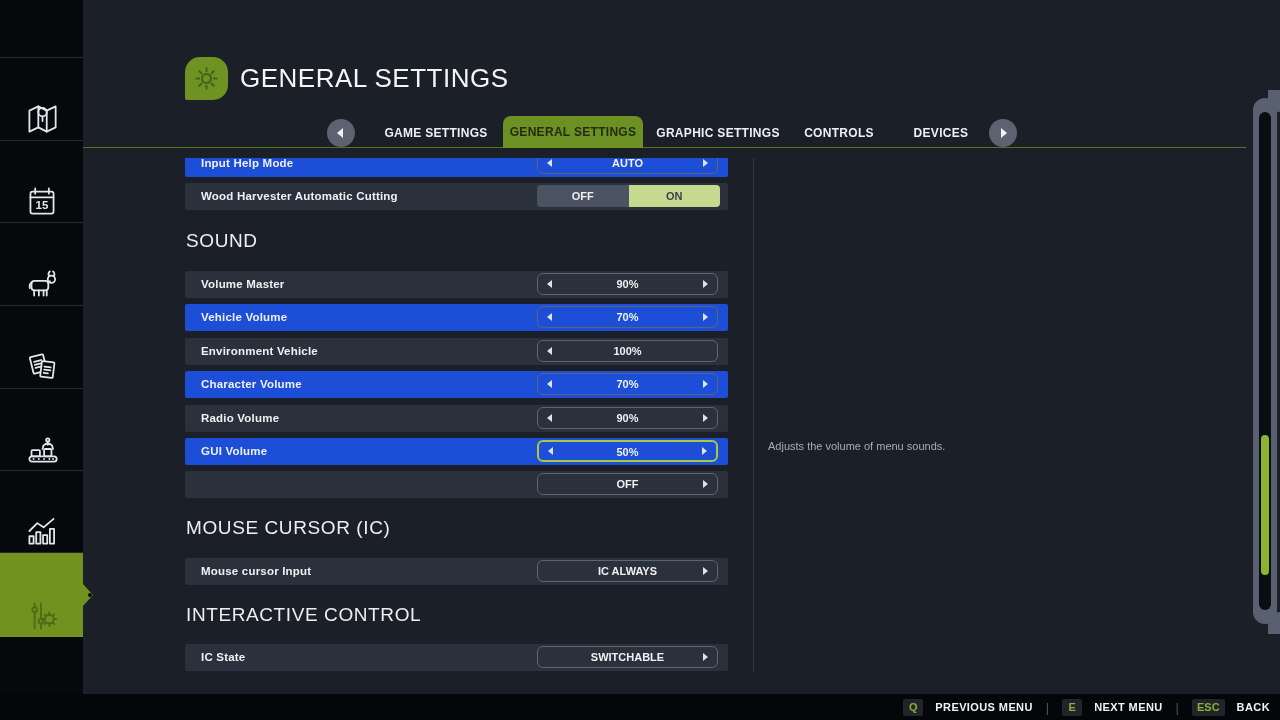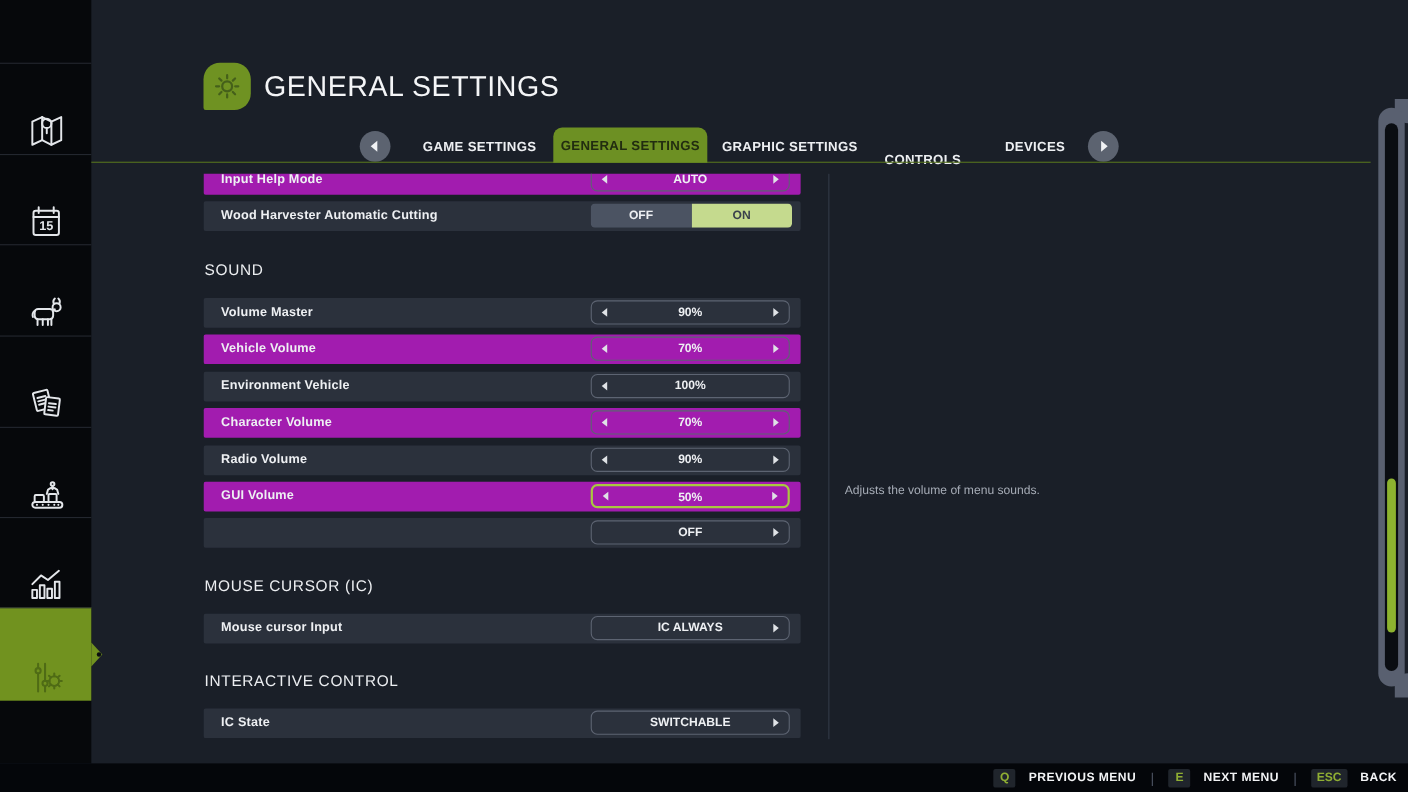--- a/index.html
+++ b/index.html
@@ -30,23 +30,23 @@
   .tab-label { position:absolute; top:126px; transform:translateX(-50%); font-size:12px; font-weight:bold;
     letter-spacing:0.3px; color:#edeff2; white-space:nowrap; cursor:pointer; }
   #tab-active { position:absolute; left:503px; top:116px; width:140px; height:32px; background:#6d9023;
     border-radius:8px 8px 0 0; display:flex; align-items:center; justify-content:center; cursor:pointer; z-index:2; }
   #tab-active span { font-size:12px; font-weight:bold; letter-spacing:0.3px; color:#222d10; }
   #tab-underline { position:absolute; left:83px; top:147px; width:1163px; height:1px; background:#55721f; z-index:1; }
   
   #list-viewport { position:absolute; left:185px; top:158px; width:543px; height:514px; overflow:hidden; }
   .row { position:absolute; left:0; width:543px; height:27px; border-radius:2px; }
   .row.light { background:#2b313c; }
-  .row.dark  { background:#a21caf; }
+  .row.dark  { background:#1d4ed8; }
   .row-label { position:absolute; left:16px; top:0; line-height:27px; font-size:11.5px; font-weight:bold; letter-spacing:0.2px; color:#eef0f3; }
-  .section-title { position:absolute; left:1px; font-size:14px; font-weight:400; letter-spacing:0.6px; color:#eceef1;margin-top:7px; }
+  .section-title { position:absolute; left:1px; font-size:19px; font-weight:400; letter-spacing:0.6px; color:#eceef1; }
   .stepper { position:absolute; left:352px; top:2px; width:181px; height:22px;
     border:1px solid #5d6472; border-radius:6px; cursor:pointer; }
   .stepper.focused { border:2px solid #a9c93f; }
   .stepper .val { position:absolute; left:0; right:0; top:0; bottom:0; text-align:center; line-height:20px; font-size:11px; font-weight:bold; color:#eef0f3; }
   .arr { position:absolute; top:50%; transform:translateY(-50%); width:0; height:0; cursor:pointer; }
   .arr.l { left:9px;  border-top:4px solid transparent; border-bottom:4px solid transparent; border-right:5px solid #dfe2e6; }
   .arr.r { right:9px; border-top:4px solid transparent; border-bottom:4px solid transparent; border-left:5px solid #dfe2e6; }
   .toggle { position:absolute; left:352px; top:2px; width:183px; height:22px; border-radius:4px; overflow:hidden; display:flex; }
   .toggle .seg { flex:1; text-align:center; line-height:22px; font-size:11px; font-weight:bold; cursor:pointer; }
   .toggle .seg.off { background:#4b5362; color:#edeff2; }
@@ -157,21 +157,21 @@
 
 <div id="tab-underline"></div>
 <div class="tab-circle" style="left:327px;">
     <div class="tri-left"></div>
   </div>
 <div class="tab-label" style="left:436px;">GAME SETTINGS</div>
 <div id="tab-active">
     <span>GENERAL SETTINGS</span>
   </div>
 <div class="tab-label" style="left:718px;">GRAPHIC SETTINGS</div>
-<div class="tab-label" style="left:839px;margin-top:12px;">CONTROLS</div>
+<div class="tab-label" style="left:839px;">CONTROLS</div>
 <div class="tab-label" style="left:929px;padding-left:24px;">DEVICES</div>
 <div class="tab-circle" style="left:989px;">
     <div class="tri-right"></div>
   </div>
 
 <div id="list-viewport">
 
   <div class="row dark" style="top:-8px;">
     <div class="row-label">Input Help Mode</div>
     <div class="stepper">

